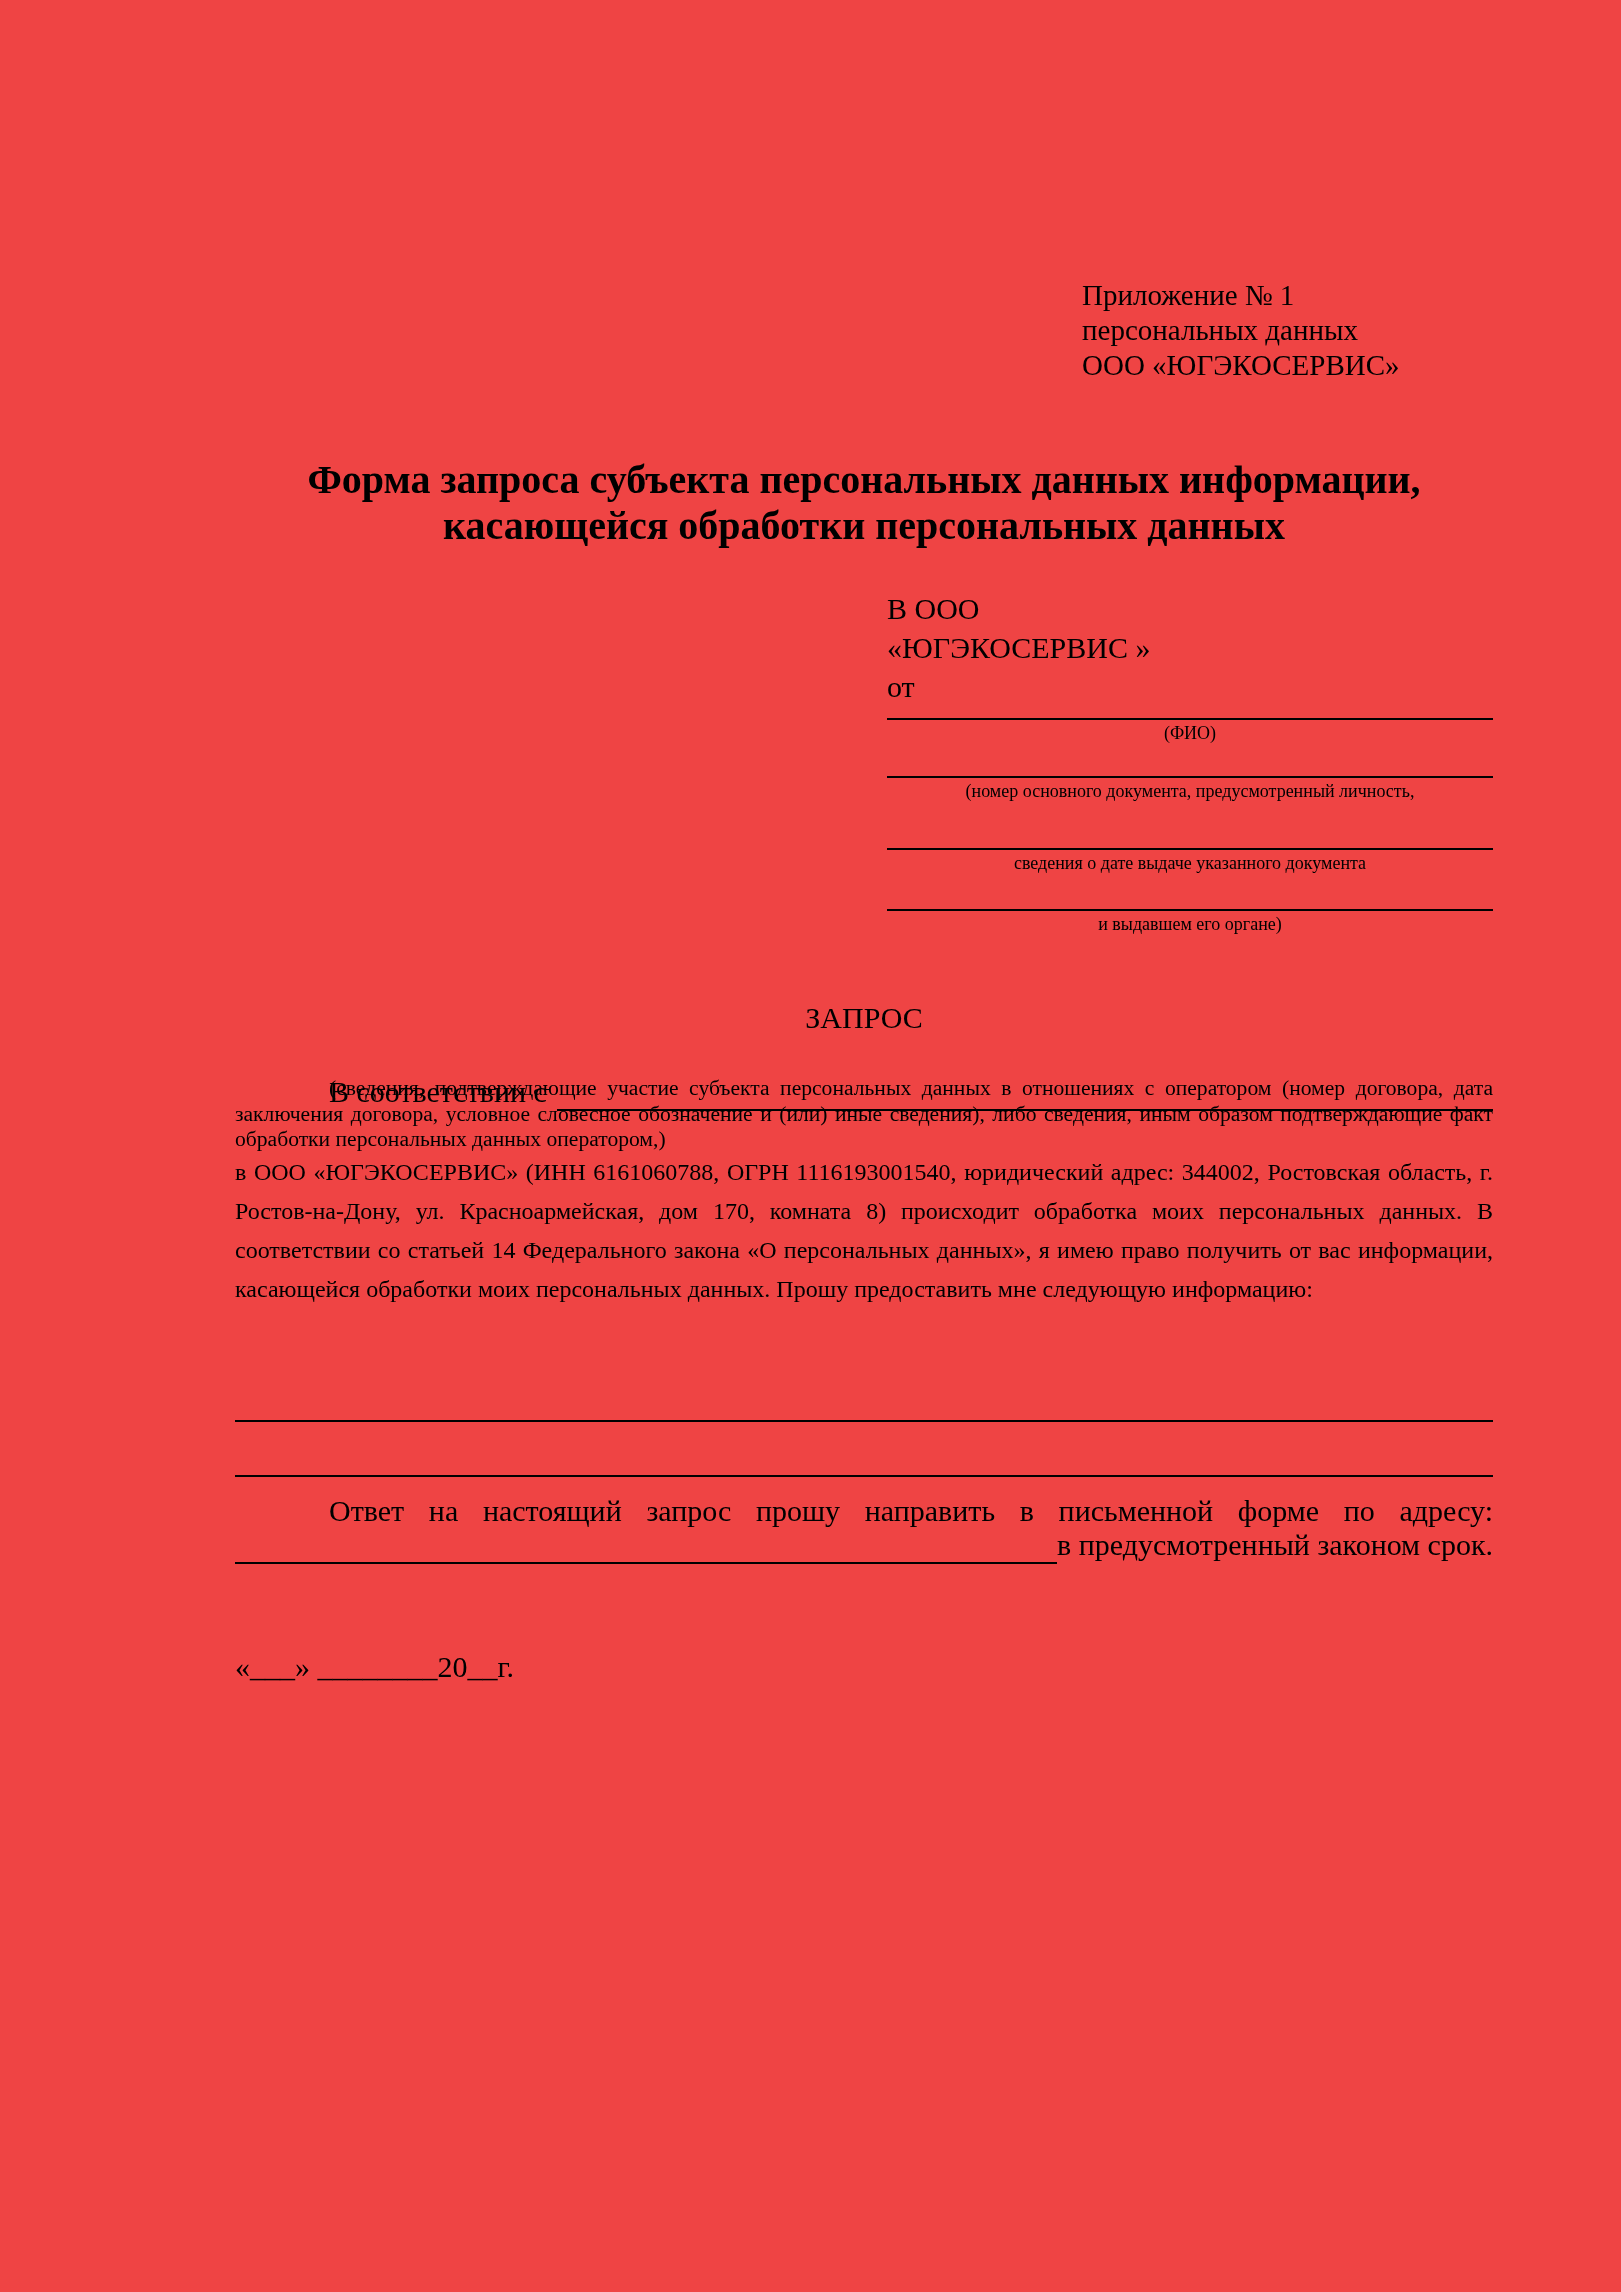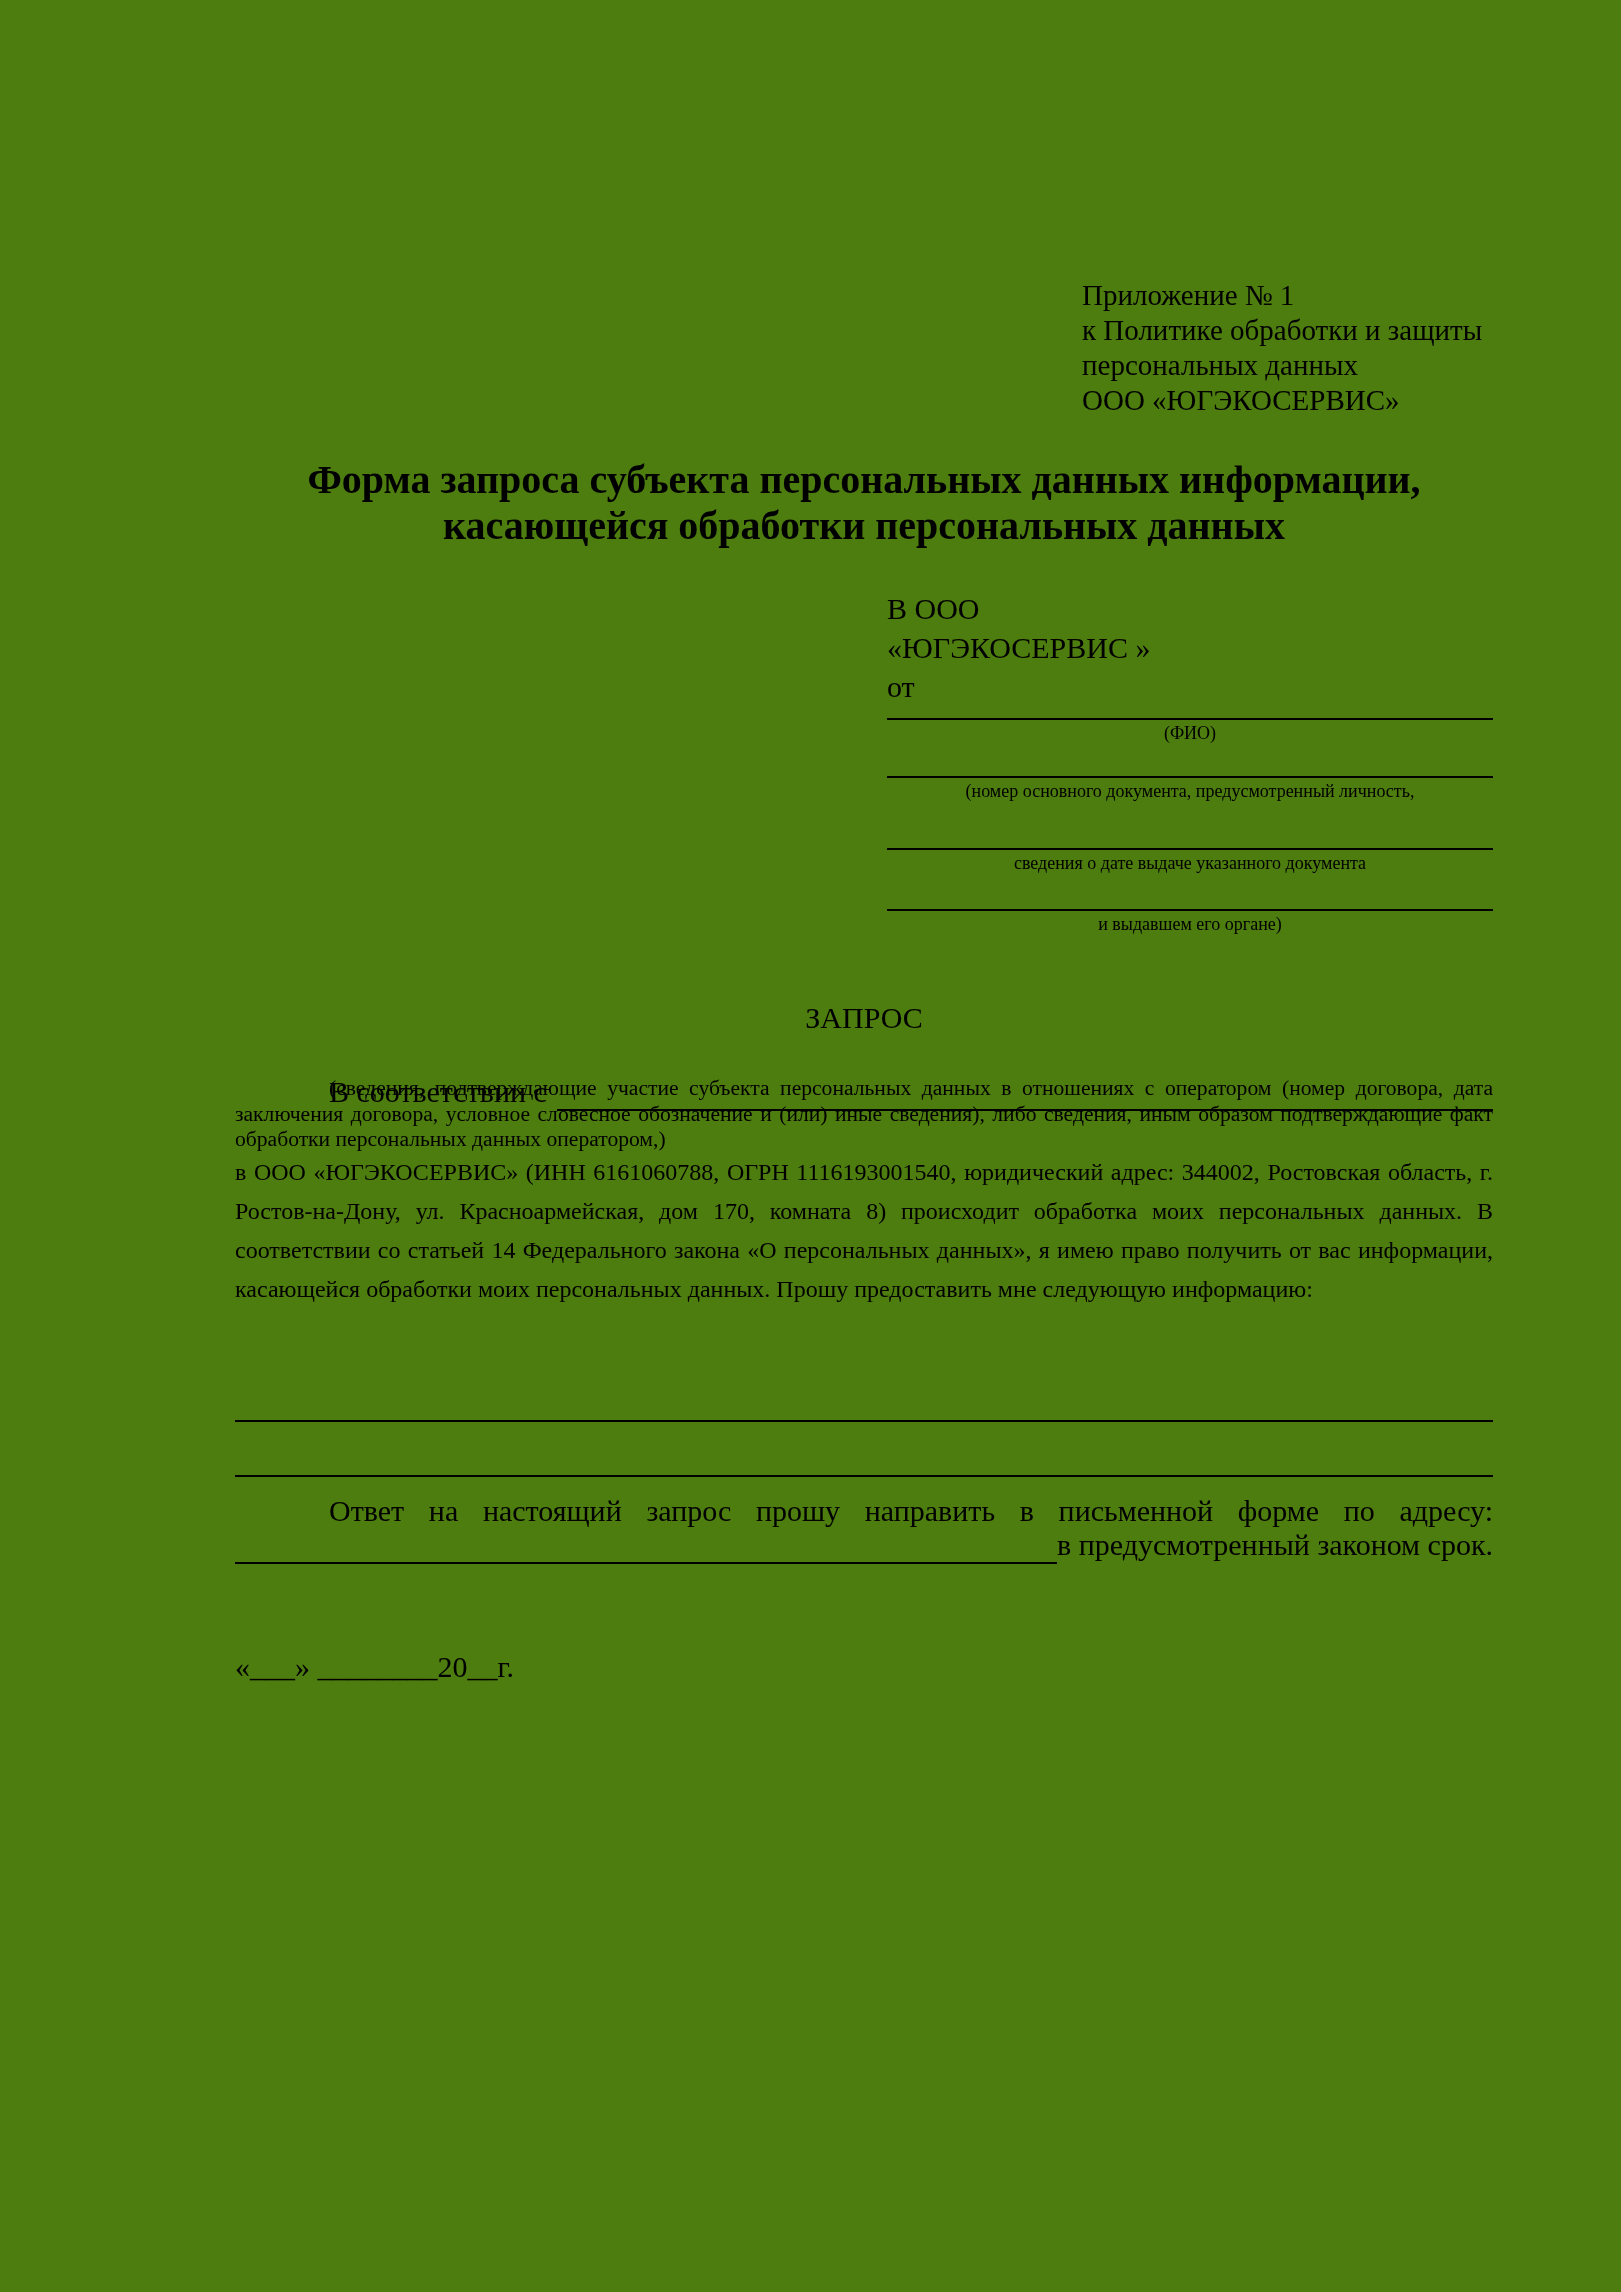--- a/index.html
+++ b/index.html
@@ -4,21 +4,21 @@
 <style>
   html, body {
     margin: 0;
     padding: 0;
     background: #ffffff;
   }
   .page {
     position: relative;
     width: 1621px;
     height: 2293px;
-    background: #4d7c0f;
+    background: #ef4444;
     color: #000000;
     font-family: "Liberation Serif", "DejaVu Serif", serif;
     overflow: hidden;
   }
   .abs { position: absolute; }
 
   
   .appendix {
     left: 1082px;
     top: 278px;
@@ -161,21 +161,20 @@
   }
   .date-row span { white-space: nowrap; }
 </style>
 </head>
 <body>
 
 <div class="page">
 
   <div class="abs appendix">
     <div>Приложение № 1</div>
-    <div>к Политике обработки и защиты</div>
     <div>персональных данных</div>
     <div>ООО «ЮГЭКОСЕРВИС»</div>
   </div>
 
   <div class="abs doc-title">
     <div>Форма запроса субъекта персональных данных информации,</div>
     <div>касающейся обработки персональных данных</div>
   </div>
 
   <div class="abs addressee">

